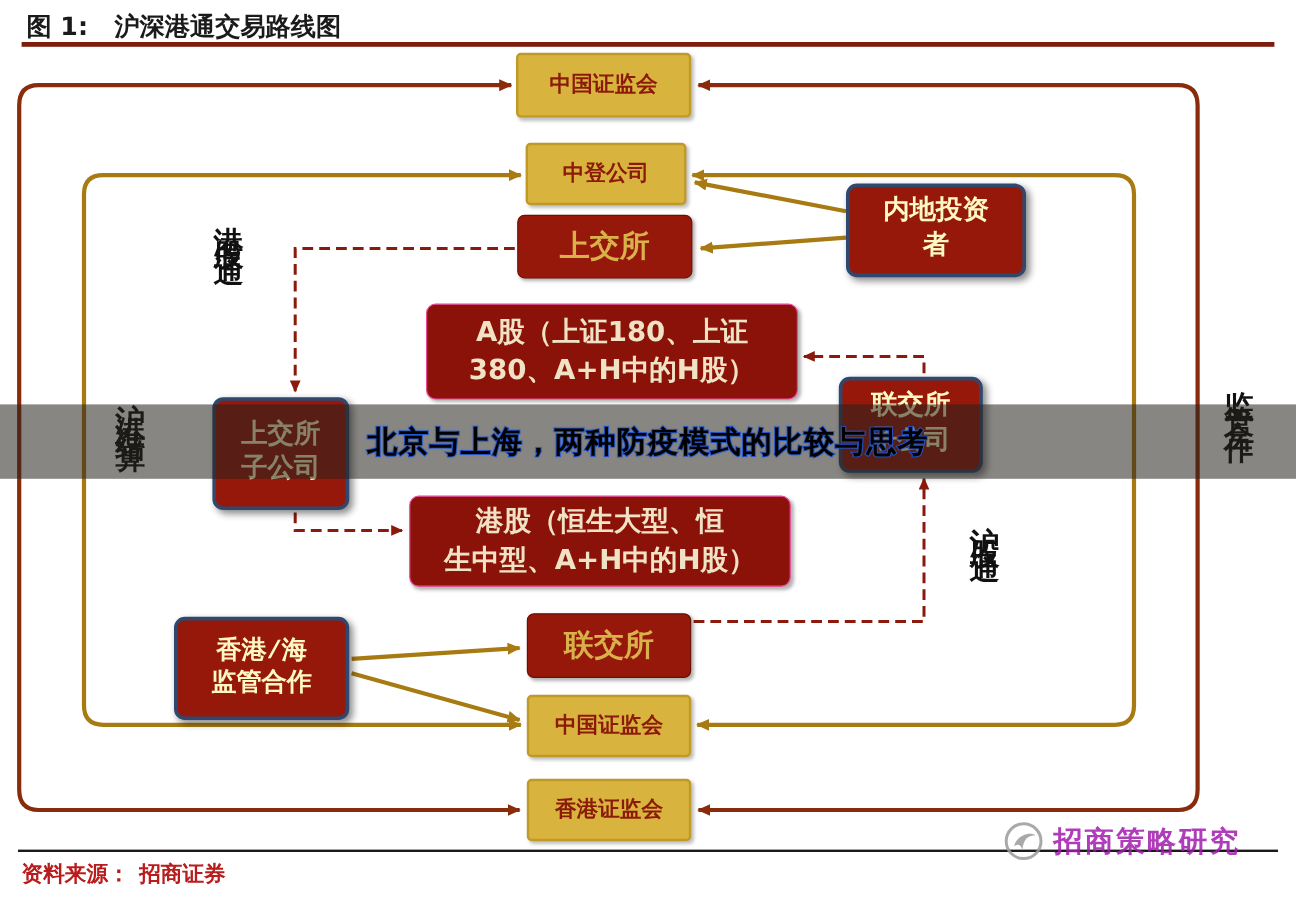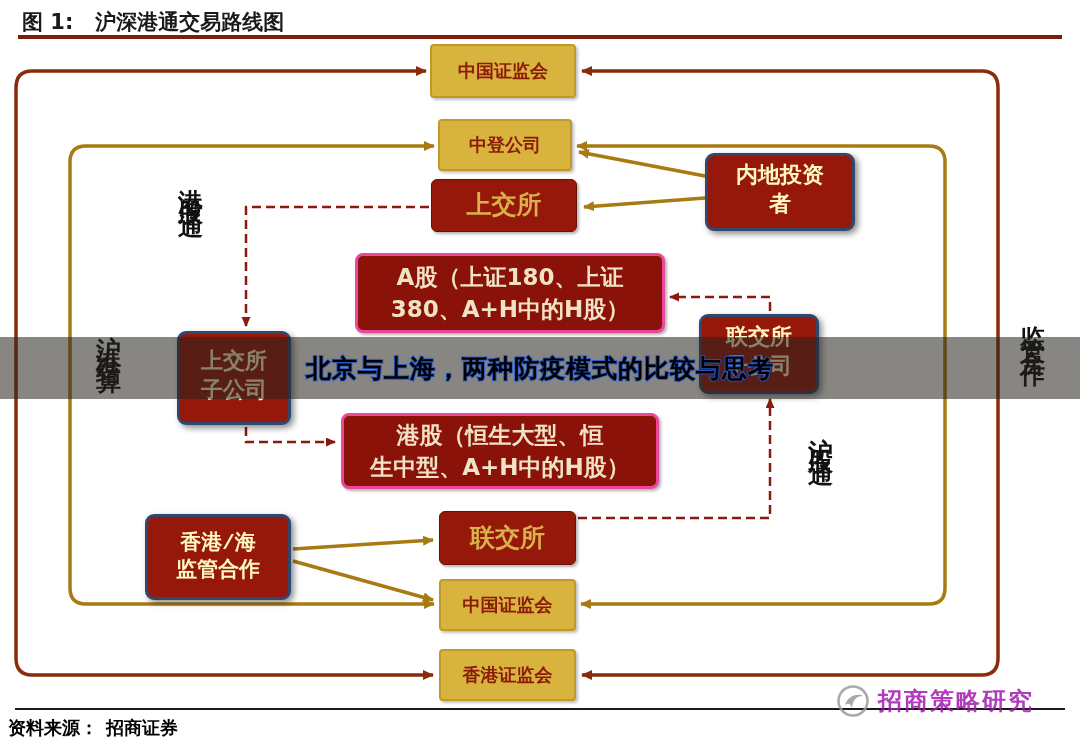--- a/index.html
+++ b/index.html
@@ -15,42 +15,42 @@
   #wires{position:absolute;left:0;top:0;z-index:1;}
   
   .box{
     position:absolute;box-sizing:border-box;display:flex;align-items:center;justify-content:center;
     text-align:center;white-space:pre-line;font-weight:bold;z-index:2;line-height:1.3;
   }
   .gold{background:#d8b43e;border:2px solid #c09a28;color:#8b1a0a;font-size:18px;border-radius:4px;
     box-shadow:2px 2px 3px rgba(0,0,0,0.25);}
   .maroon{background:#96180a;border:1px solid #6d0f05;color:#d9b14a;font-size:25px;border-radius:6px;
     box-shadow:2px 2px 3px rgba(0,0,0,0.3);}
-  .maroon-dark{background:#8a1208;border:3px solid #ec4899;color:#f0e2c4;font-size:23px;border-radius:8px;
+  .maroon-dark{background:#8a1208;border:1px solid #ec4899;color:#f0e2c4;font-size:23px;border-radius:8px;
     line-height:1.4;box-shadow:2px 2px 3px rgba(0,0,0,0.3);}
   .special{background:#96180a;border:3px solid #31486e;color:#fef9c3;font-size:22px;border-radius:9px;
     box-shadow:3px 3px 6px rgba(0,0,0,0.45);font-family:Liberation Mono, monospace;}
   
   .vlabel{
     position:absolute;writing-mode:vertical-rl;text-orientation:upright;font-weight:bold;
     font-size:25px;color:#111;z-index:2;letter-spacing:12px;
   }
   
   .banner{
     position:absolute;left:0;top:337px;width:1080px;height:62px;background:rgba(38,34,30,0.55);
     display:flex;align-items:center;justify-content:center;z-index:10;
   }
   .banner .headline{
     font-size:25px;font-weight:bold;color:#000000;letter-spacing:1px;
     -webkit-text-stroke:1.5px #2456c8;paint-order:stroke fill;
     text-shadow:0 0 2px #2456c8;
   }
   
   .footer-rule{position:absolute;left:15px;top:708px;width:1050px;height:0;border-top:2px solid #1a1a1a;z-index:3;}
-  .source{position:absolute;left:8px;top:716px;font-size:18px;font-weight:bold;color:#000000;z-index:3;}
+  .source{position:absolute;left:18px;top:716px;font-size:18px;font-weight:bold;color:#b91c1c;z-index:3;}
   .source .val{margin-left:8px;}
   
   .watermark{position:absolute;left:836px;top:684px;display:flex;align-items:center;gap:8px;z-index:12;opacity:0.85;}
   .watermark .wm-text{font-size:24px;font-weight:bold;color:#a21caf;letter-spacing:2px;}
 </style>
 </head>
 <body>
 
 <div id="stage">
 

